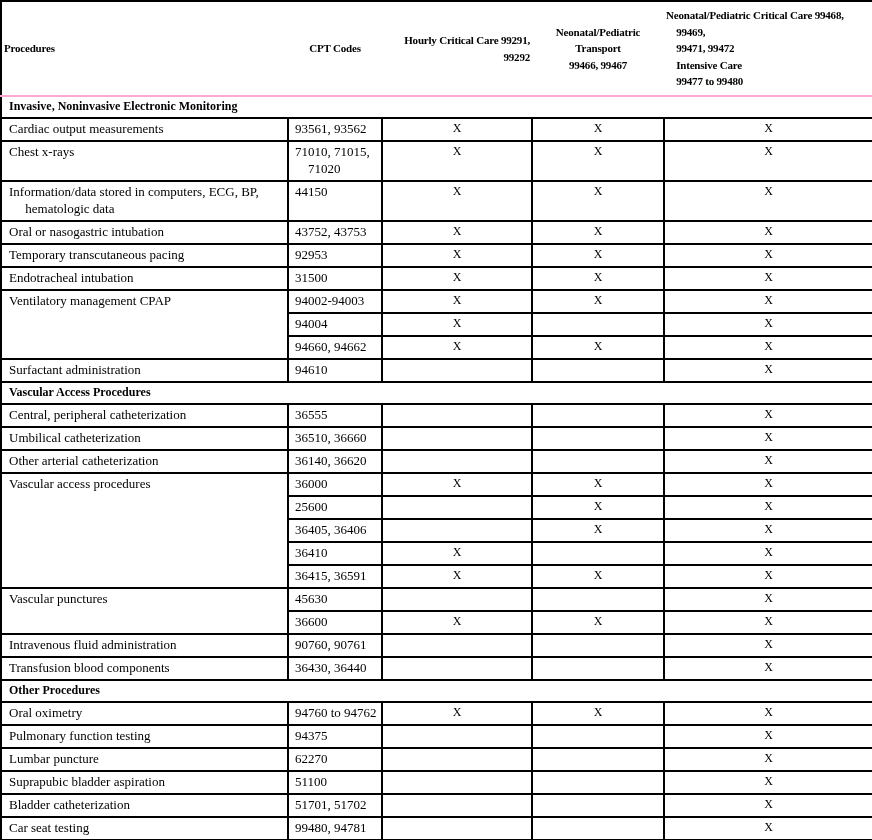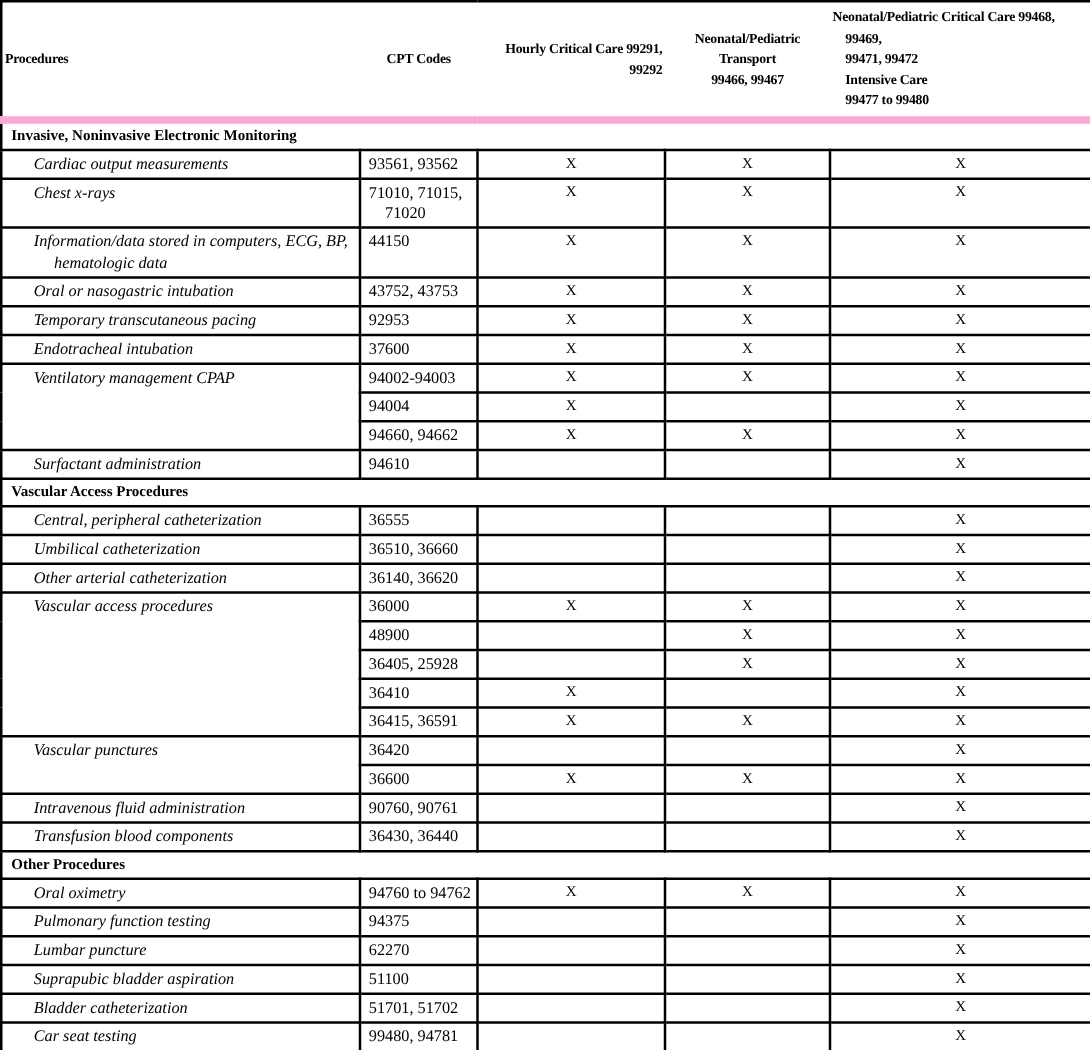--- a/index.html
+++ b/index.html
@@ -21,21 +21,21 @@
   th, td {
     border: 2px solid #000;
     overflow: hidden;
   }
   
   tr.head { height: 95px; }
   tr.head th {
     border-left: none;
     border-right: none;
     border-top: none;
-    border-bottom: 6px solid #f9a8d4;
+    border-bottom: 2px solid #f9a8d4;
     font-weight: bold;
     font-size: 11px;
     letter-spacing: -0.2px;
     line-height: 1.5;
     vertical-align: middle;
     padding: 2px 2px;
   }
   th.hdr-proc { text-align: left; padding-left: 6px; }
   th.hdr-cpt  { text-align: center; }
   th.hdr-hourly   { text-align: right; white-space: pre-wrap; padding-left: 4px; }
@@ -43,21 +43,21 @@
   th.hdr-critical { text-align: left; white-space: pre-wrap; padding-left: 8px; }
 
   tr.row  { height: 23px; }
   tr.tall { height: 39px; }
   td {
     font-size: 13px;
     vertical-align: top;
     padding: 2px 4px 2px 6px;
     line-height: 1.3;
   }
-  td.proc { white-space: pre-wrap; padding-left: 25px; font-style: italic; }
+  td.proc { white-space: pre-wrap; padding-left: 7px; }
   td.cpt  { white-space: pre-wrap; padding-left: 6px; margin-top: 29px; }
   td.mark { text-align: center; padding-left: 0; padding-right: 0; font-size: 12px; }
   tr.section { height: 22px; }
   tr.section td {
     font-weight: bold;
     font-size: 12px;
     vertical-align: middle;
     padding-left: 7px;
     white-space: nowrap;
   }
@@ -126,21 +126,21 @@
   </tr>
   <tr class="row">
     <td class="proc">Temporary transcutaneous pacing</td>
     <td class="cpt">92953</td>
     <td class="mark">X</td>
     <td class="mark">X</td>
     <td class="mark">X</td>
   </tr>
   <tr class="row">
     <td class="proc">Endotracheal intubation</td>
-    <td class="cpt">37600</td>
+    <td class="cpt">31500</td>
     <td class="mark">X</td>
     <td class="mark">X</td>
     <td class="mark">X</td>
   </tr>
   <tr class="row">
     <td class="proc" rowspan="3">Ventilatory management CPAP</td>
     <td class="cpt">94002-94003</td>
     <td class="mark">X</td>
     <td class="mark">X</td>
     <td class="mark">X</td>
@@ -191,46 +191,46 @@
     <td class="mark">X</td>
   </tr>
   <tr class="row">
     <td class="proc" rowspan="5">Vascular access procedures</td>
     <td class="cpt">36000</td>
     <td class="mark">X</td>
     <td class="mark">X</td>
     <td class="mark">X</td>
   </tr>
   <tr class="row">
-    <td class="cpt">48900</td>
-    <td class="mark"></td>
-    <td class="mark">X</td>
-    <td class="mark">X</td>
-  </tr>
-  <tr class="row">
-    <td class="cpt">36405, 25928</td>
+    <td class="cpt">25600</td>
+    <td class="mark"></td>
+    <td class="mark">X</td>
+    <td class="mark">X</td>
+  </tr>
+  <tr class="row">
+    <td class="cpt">36405, 36406</td>
     <td class="mark"></td>
     <td class="mark">X</td>
     <td class="mark">X</td>
   </tr>
   <tr class="row">
     <td class="cpt">36410</td>
     <td class="mark">X</td>
     <td class="mark"></td>
     <td class="mark">X</td>
   </tr>
   <tr class="row">
     <td class="cpt">36415, 36591</td>
     <td class="mark">X</td>
     <td class="mark">X</td>
     <td class="mark">X</td>
   </tr>
   <tr class="row">
     <td class="proc" rowspan="2">Vascular punctures</td>
-    <td class="cpt">36420</td>
+    <td class="cpt">45630</td>
     <td class="mark"></td>
     <td class="mark"></td>
     <td class="mark">X</td>
   </tr>
   <tr class="row">
     <td class="cpt">36600</td>
     <td class="mark">X</td>
     <td class="mark">X</td>
     <td class="mark">X</td>
   </tr>

